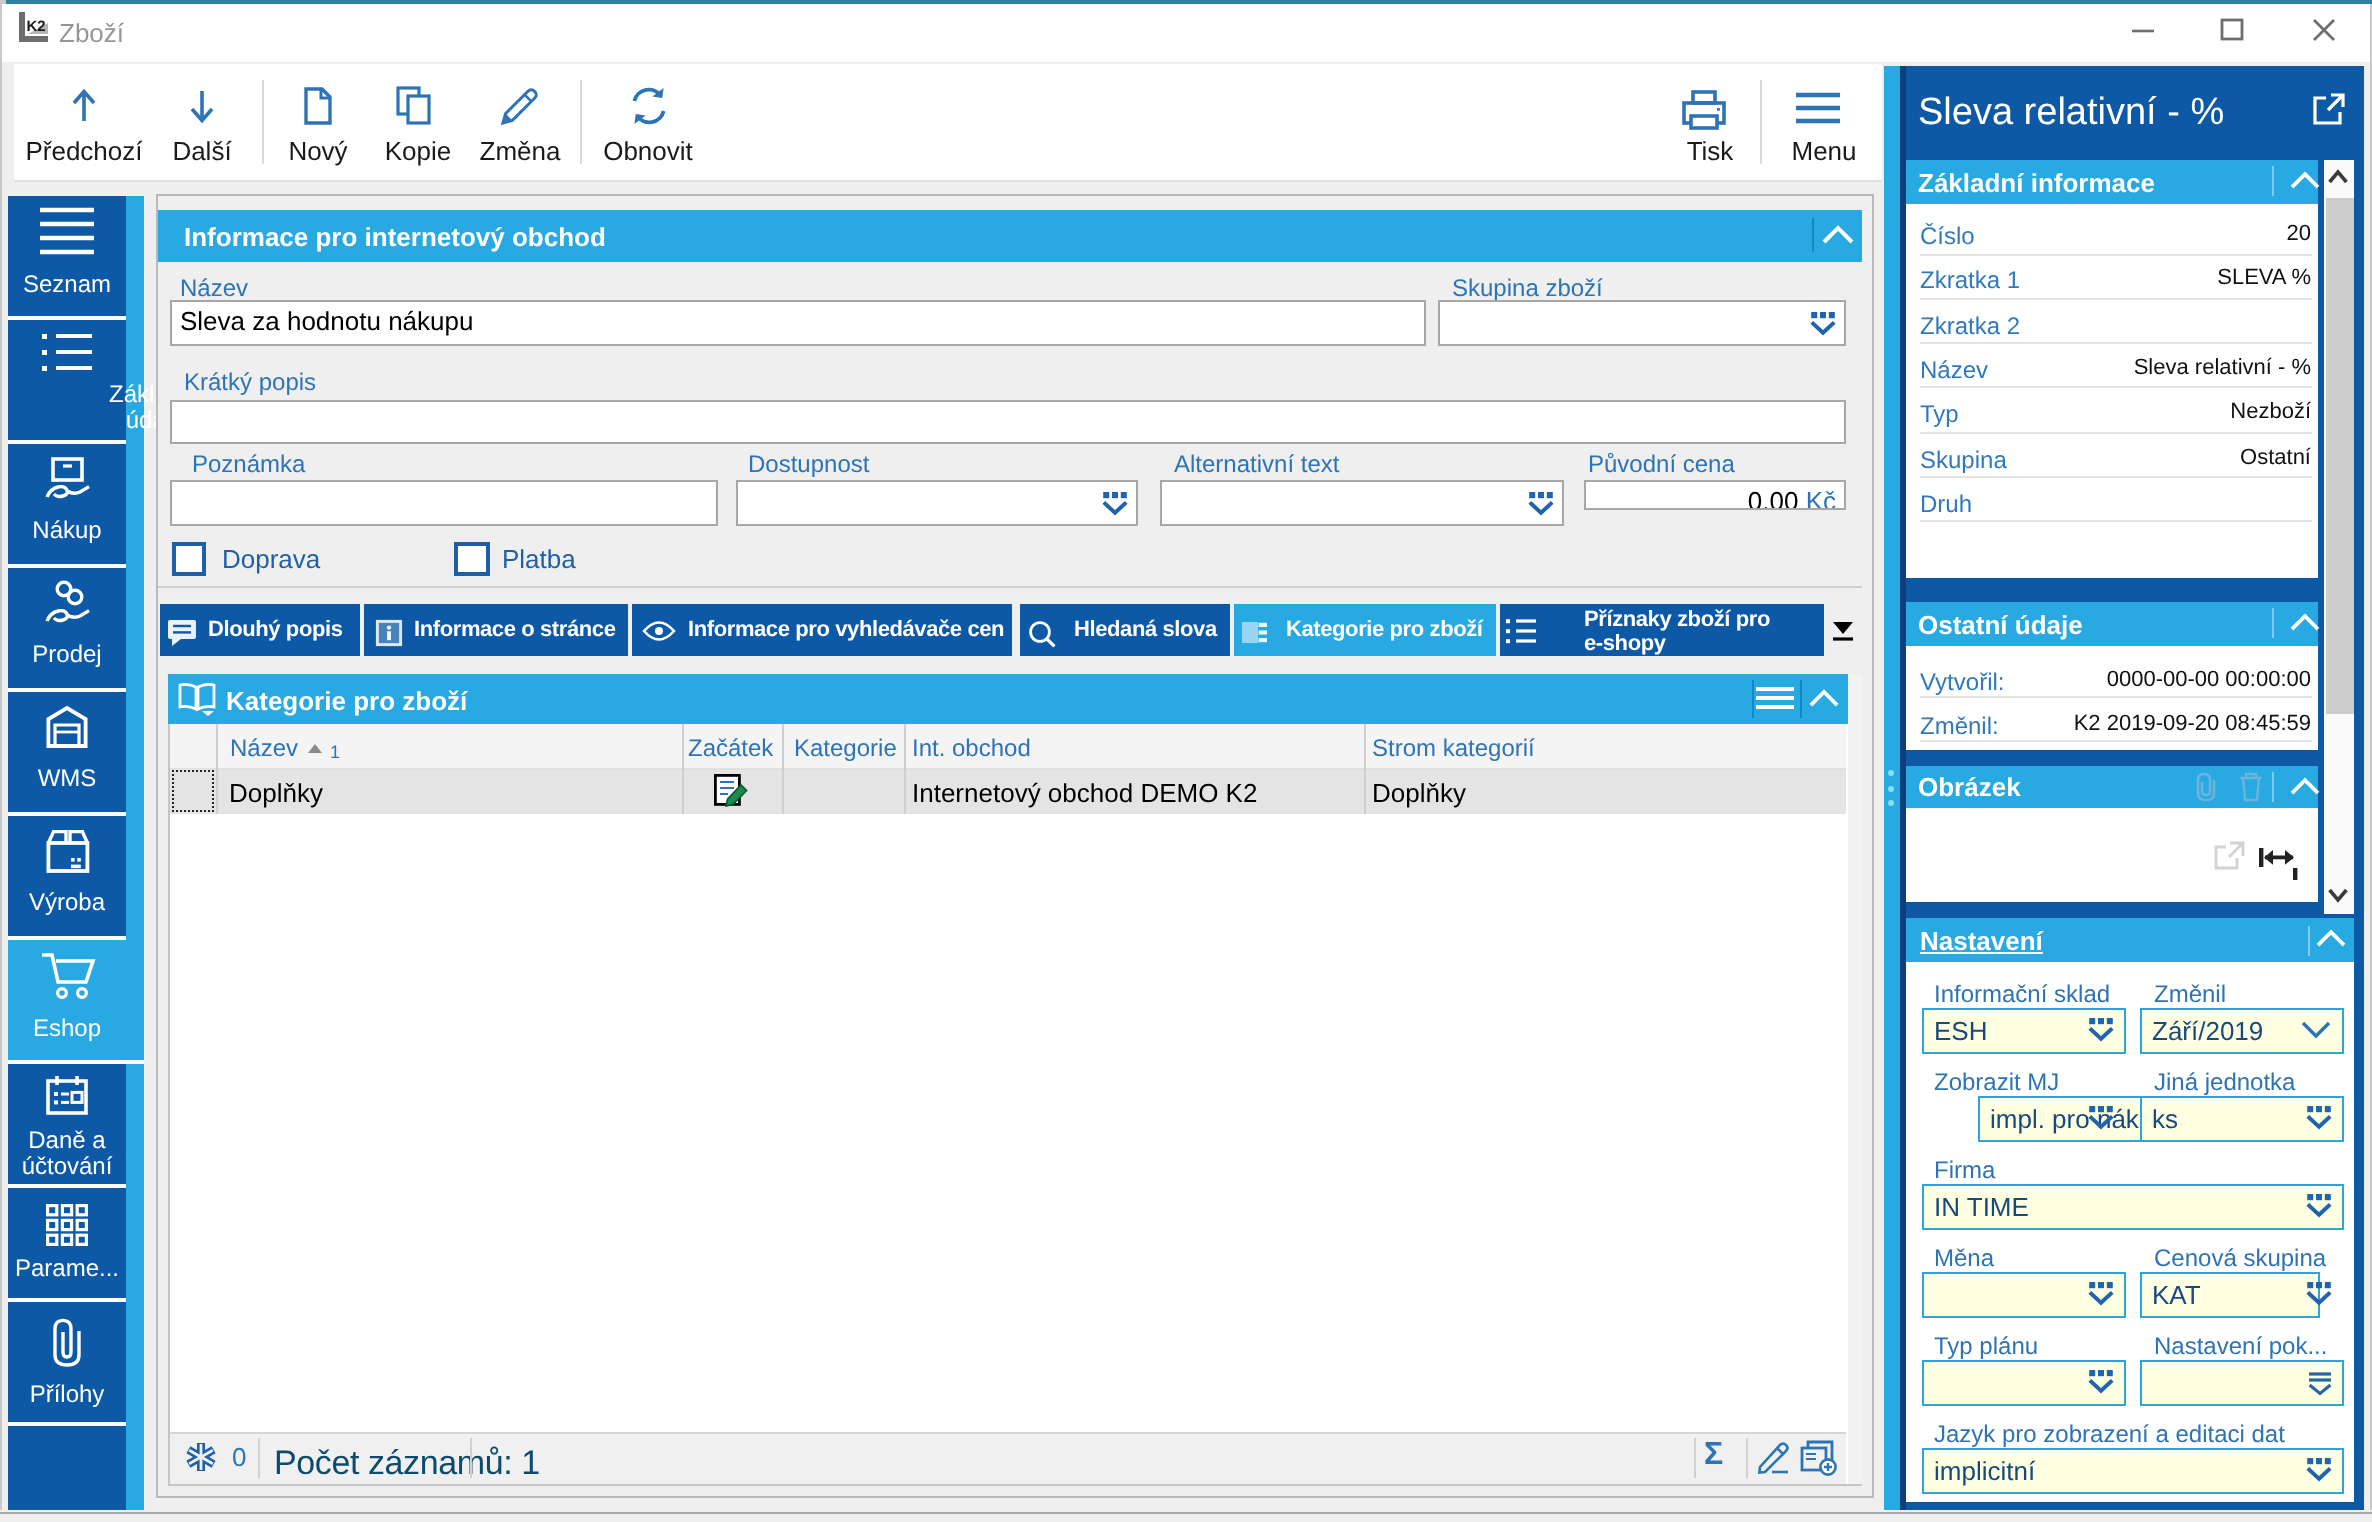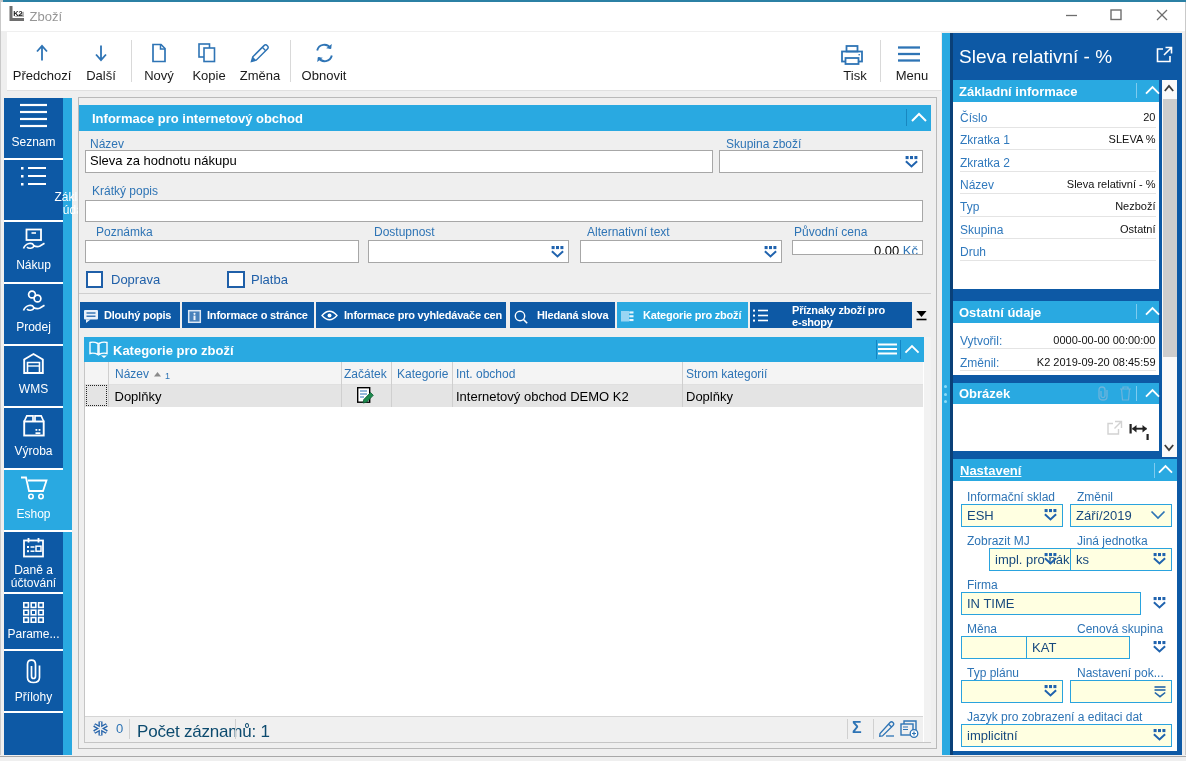--- a/index.html
+++ b/index.html
@@ -541,32 +541,32 @@
 <div class="crm" style="left:989px;top:548px;width:102px;height:23px;">impl. pro nák</div>
 <svg style="left:1044px;top:553px" width="13" height="11" viewBox="0 0 13 11">
       <use href="#lookup"></use>
     </svg>
 <div class="crm" style="left:1070px;top:548px;width:102px;height:23px;">ks</div>
 <svg style="left:1153px;top:553px" width="13" height="11" viewBox="0 0 13 11">
       <use href="#lookup"></use>
     </svg>
 
 <div class="lbl" style="left:967px;top:578px;">Firma</div>
-<div class="crm" style="left:961px;top:592px;width:180px;height:23px;">IN TIME</div>
+<div class="crm" style="left:961px;top:592px;width:211px;height:23px;">IN TIME</div>
 <svg style="left:1153px;top:597px" width="13" height="11" viewBox="0 0 13 11">
       <use href="#lookup"></use>
     </svg>
 
 <div class="lbl" style="left:967px;top:622px;">Měna</div>
 <div class="lbl" style="left:1077px;top:622px;">Cenová skupina</div>
 <div class="crm" style="left:961px;top:636px;width:102px;height:23px;"></div>
 <svg style="left:1044px;top:641px" width="13" height="11" viewBox="0 0 13 11">
       <use href="#lookup"></use>
     </svg>
-<div class="crm" style="left:1026px;top:636px;width:104px;height:23px;">KAT</div>
+<div class="crm" style="left:1070px;top:636px;width:90px;height:23px;">KAT</div>
 <svg style="left:1153px;top:641px" width="13" height="11" viewBox="0 0 13 11">
       <use href="#lookup"></use>
     </svg>
 
 <div class="lbl" style="left:967px;top:666px;">Typ plánu</div>
 <div class="lbl" style="left:1077px;top:666px;">Nastavení pok...</div>
 <div class="crm" style="left:961px;top:680px;width:102px;height:23px;"></div>
 <svg style="left:1044px;top:685px" width="13" height="11" viewBox="0 0 13 11">
       <use href="#lookup"></use>
     </svg>

